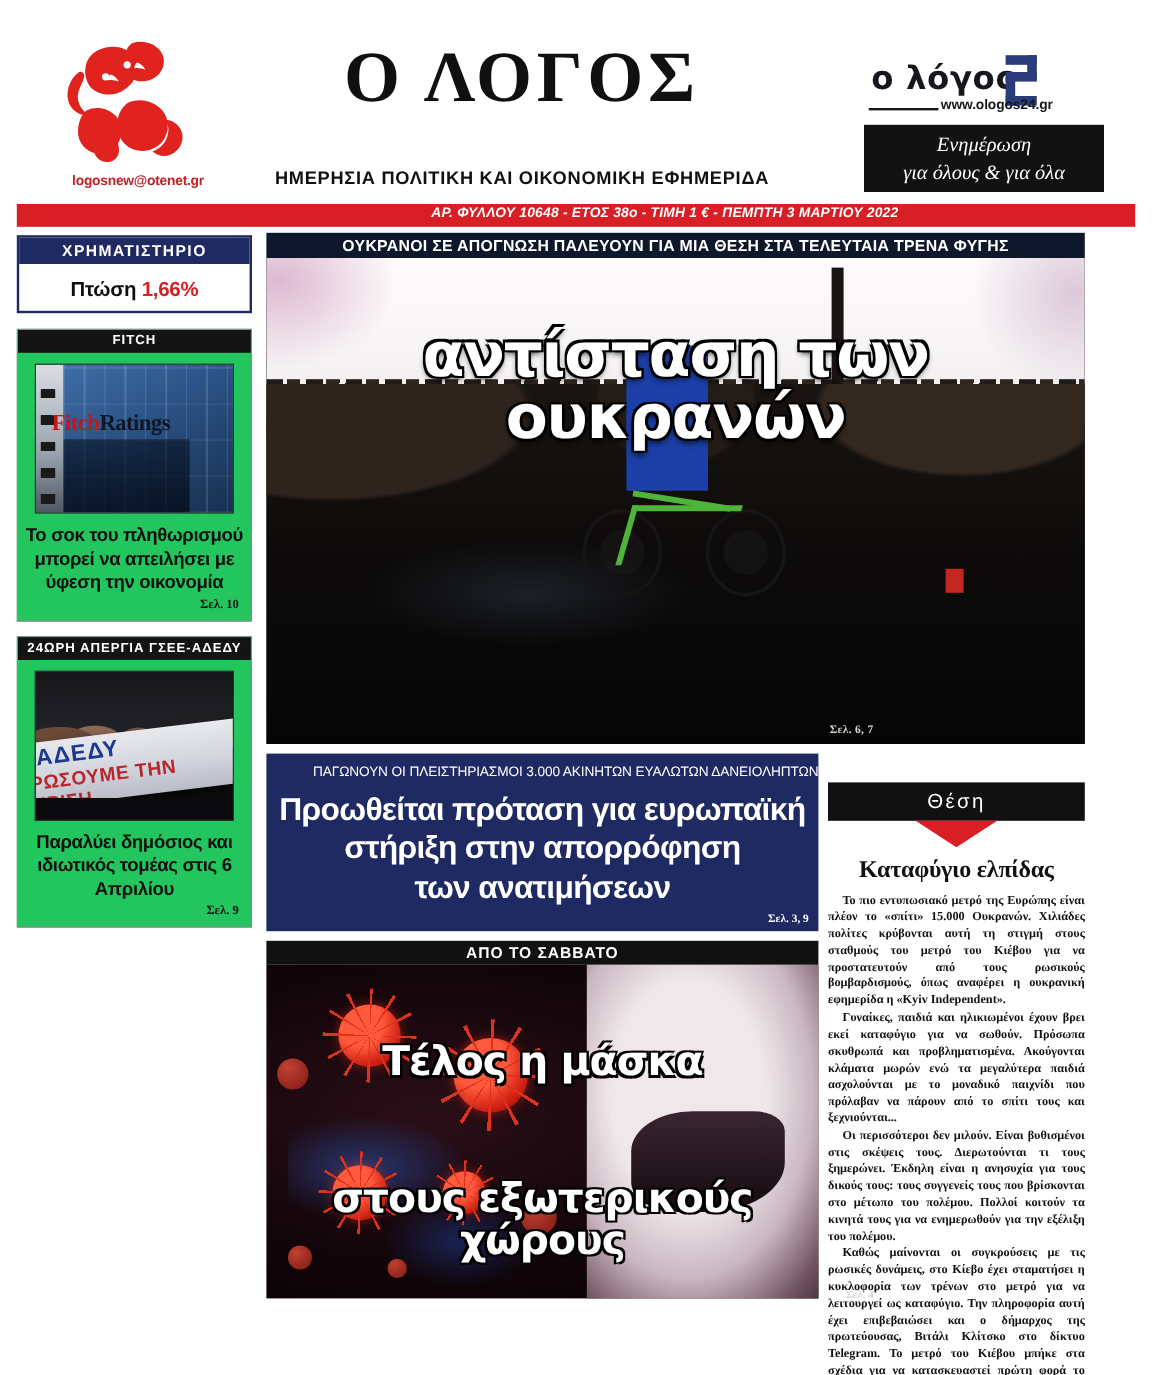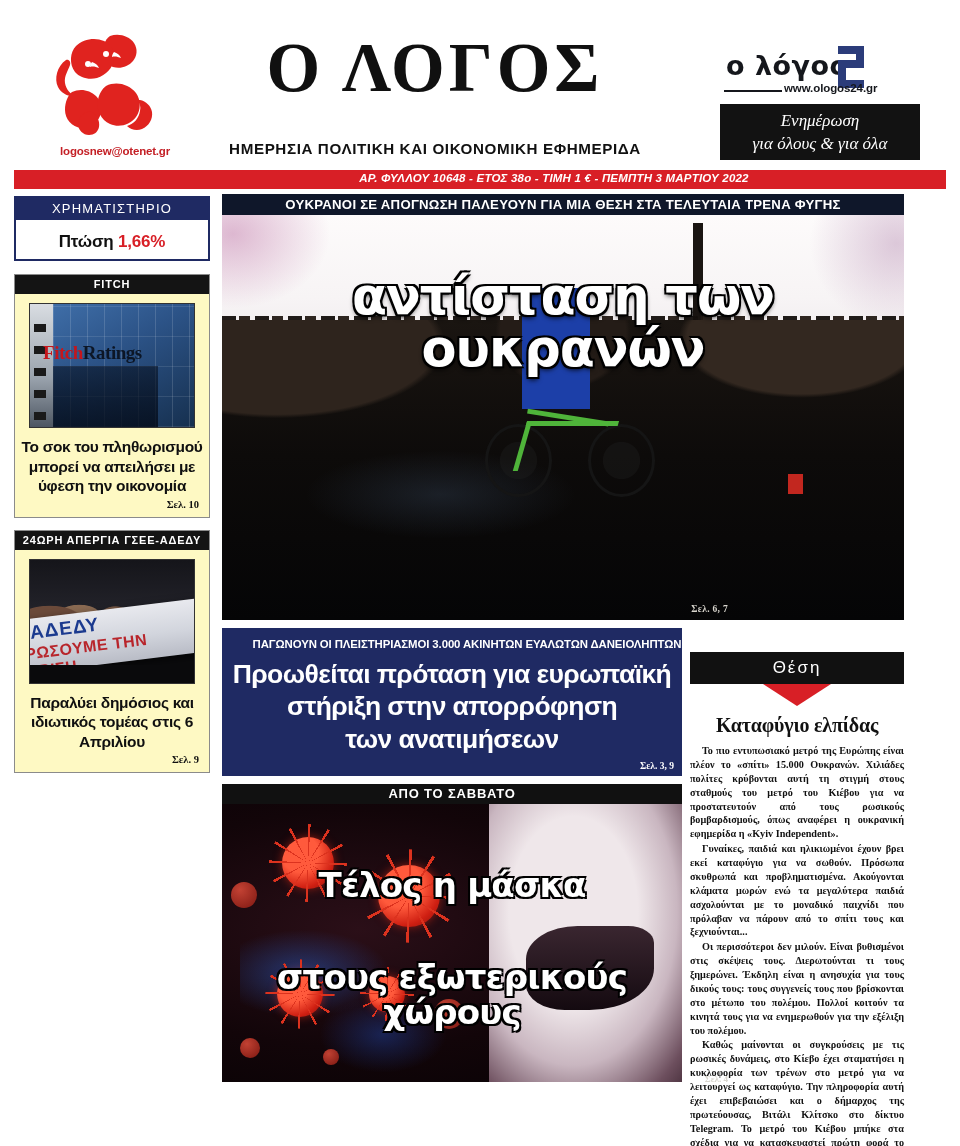--- a/index.html
+++ b/index.html
@@ -36,21 +36,21 @@
     color: #c42026;
     letter-spacing: -0.2px;
   }
   .paper-title {
     position: absolute;
     left: 200px; top: 36px;
     width: 470px;
     text-align: center;
     font-family: "Liberation Serif", serif;
     font-weight: bold;
-    font-size: 69px;
+    font-size: 60px;
     line-height: 0.95;
     letter-spacing: 4px;
     color: #101010;
   }
   .paper-sub {
     position: absolute;
     left: 200px; top: 140px;
     width: 470px;
     text-align: center;
     font-size: 15.2px;
@@ -141,41 +141,41 @@
     border: 2px solid #1f2a63;
     background: #fff;
     width: 196px;
     margin-bottom: 13px;
   }
   .stock-head {
     background: #1f2a63;
     color: #fff;
     text-align: center;
     font-size: 13px;
-    font-weight: normal;
+    font-weight: bold;
     letter-spacing: 1.2px;
     padding: 3px 0 4px;
   }
   .stock-body { padding: 6px 4px 7px; }
   .stock-line {
     text-align: center;
     font-size: 17px;
     font-weight: bold;
     color: #101010;
     letter-spacing: -0.2px;
   }
   .stock-line.first { padding-bottom: 5px; border-bottom: 2px solid #222; }
   .stock-line.second { padding-top: 6px; }
   .v-orange { color: #e8611a; }
   .v-red { color: #d81f26; }
 
   .news-box {
     width: 196px;
     border: 1px solid #8b8b8b;
-    background: #fef9c3;
+    background: #22c55e;
     margin-bottom: 12px;
   }
   .news-kicker {
     background: #141414;
     color: #fff;
     text-align: center;
     font-size: 11px;
     font-weight: bold;
     letter-spacing: 0.8px;
     padding: 3px 0 4px;
@@ -421,23 +421,23 @@
   
   .eu-box {
     position: absolute;
     left: 222px; top: 628px;
     width: 460px; height: 148px;
     background: #1f2a63;
     color: #fff;
     overflow: hidden;
   }
   .eu-kicker {
-    position:absolute; left:15px; top:10px; width:460px;
-    text-align:center;
-    font-size: 11.4px; font-weight:bold; letter-spacing:-0.1px;
+    position:absolute; left:0; top:10px; width:460px;
+    text-align:right;
+    font-size: 11.4px; font-weight:normal; letter-spacing:-0.1px;
     white-space: nowrap;
   }
   .eu-title {
     position:absolute; left:0; top:30px; width:460px;
     text-align:center;
     font-size:26.5px; font-weight:bold; line-height:1.22;
     letter-spacing:-0.6px;
   }
   .eu-pref {
     position:absolute; right:8px; bottom:5px;
@@ -505,21 +505,21 @@
     background: radial-gradient(ellipse at 50% 50%, rgba(30,70,170,.45), transparent 65%);
   }
   .mask-title {
     position:absolute; left:222px; top:868px;
     width:460px; text-align:center;
     font-family:"DejaVu Sans", sans-serif;
     font-weight:bold; font-size:34px; line-height:1.05;
     color:#fff; letter-spacing:-0.8px;
     text-shadow: 2px 2px 0 #000, -2px 2px 0 #000, 2px -2px 0 #000, -2px -2px 0 #000;
   }
-  .mask-title .ln2 { display:block; margin-top:56px; }
+  .mask-title .ln2 { display:block; margin-top:78px; }
   .mask-pref {
     position:absolute; right:232px; bottom:62px;
     font-size:9px; font-weight:bold; color:#d8d5cd;
     font-family:"Liberation Serif", serif;
   }
 
   
   .edit-col {
     position:absolute; left:690px; top:628px;
     width:214px; height:455px;margin-top:24px;

